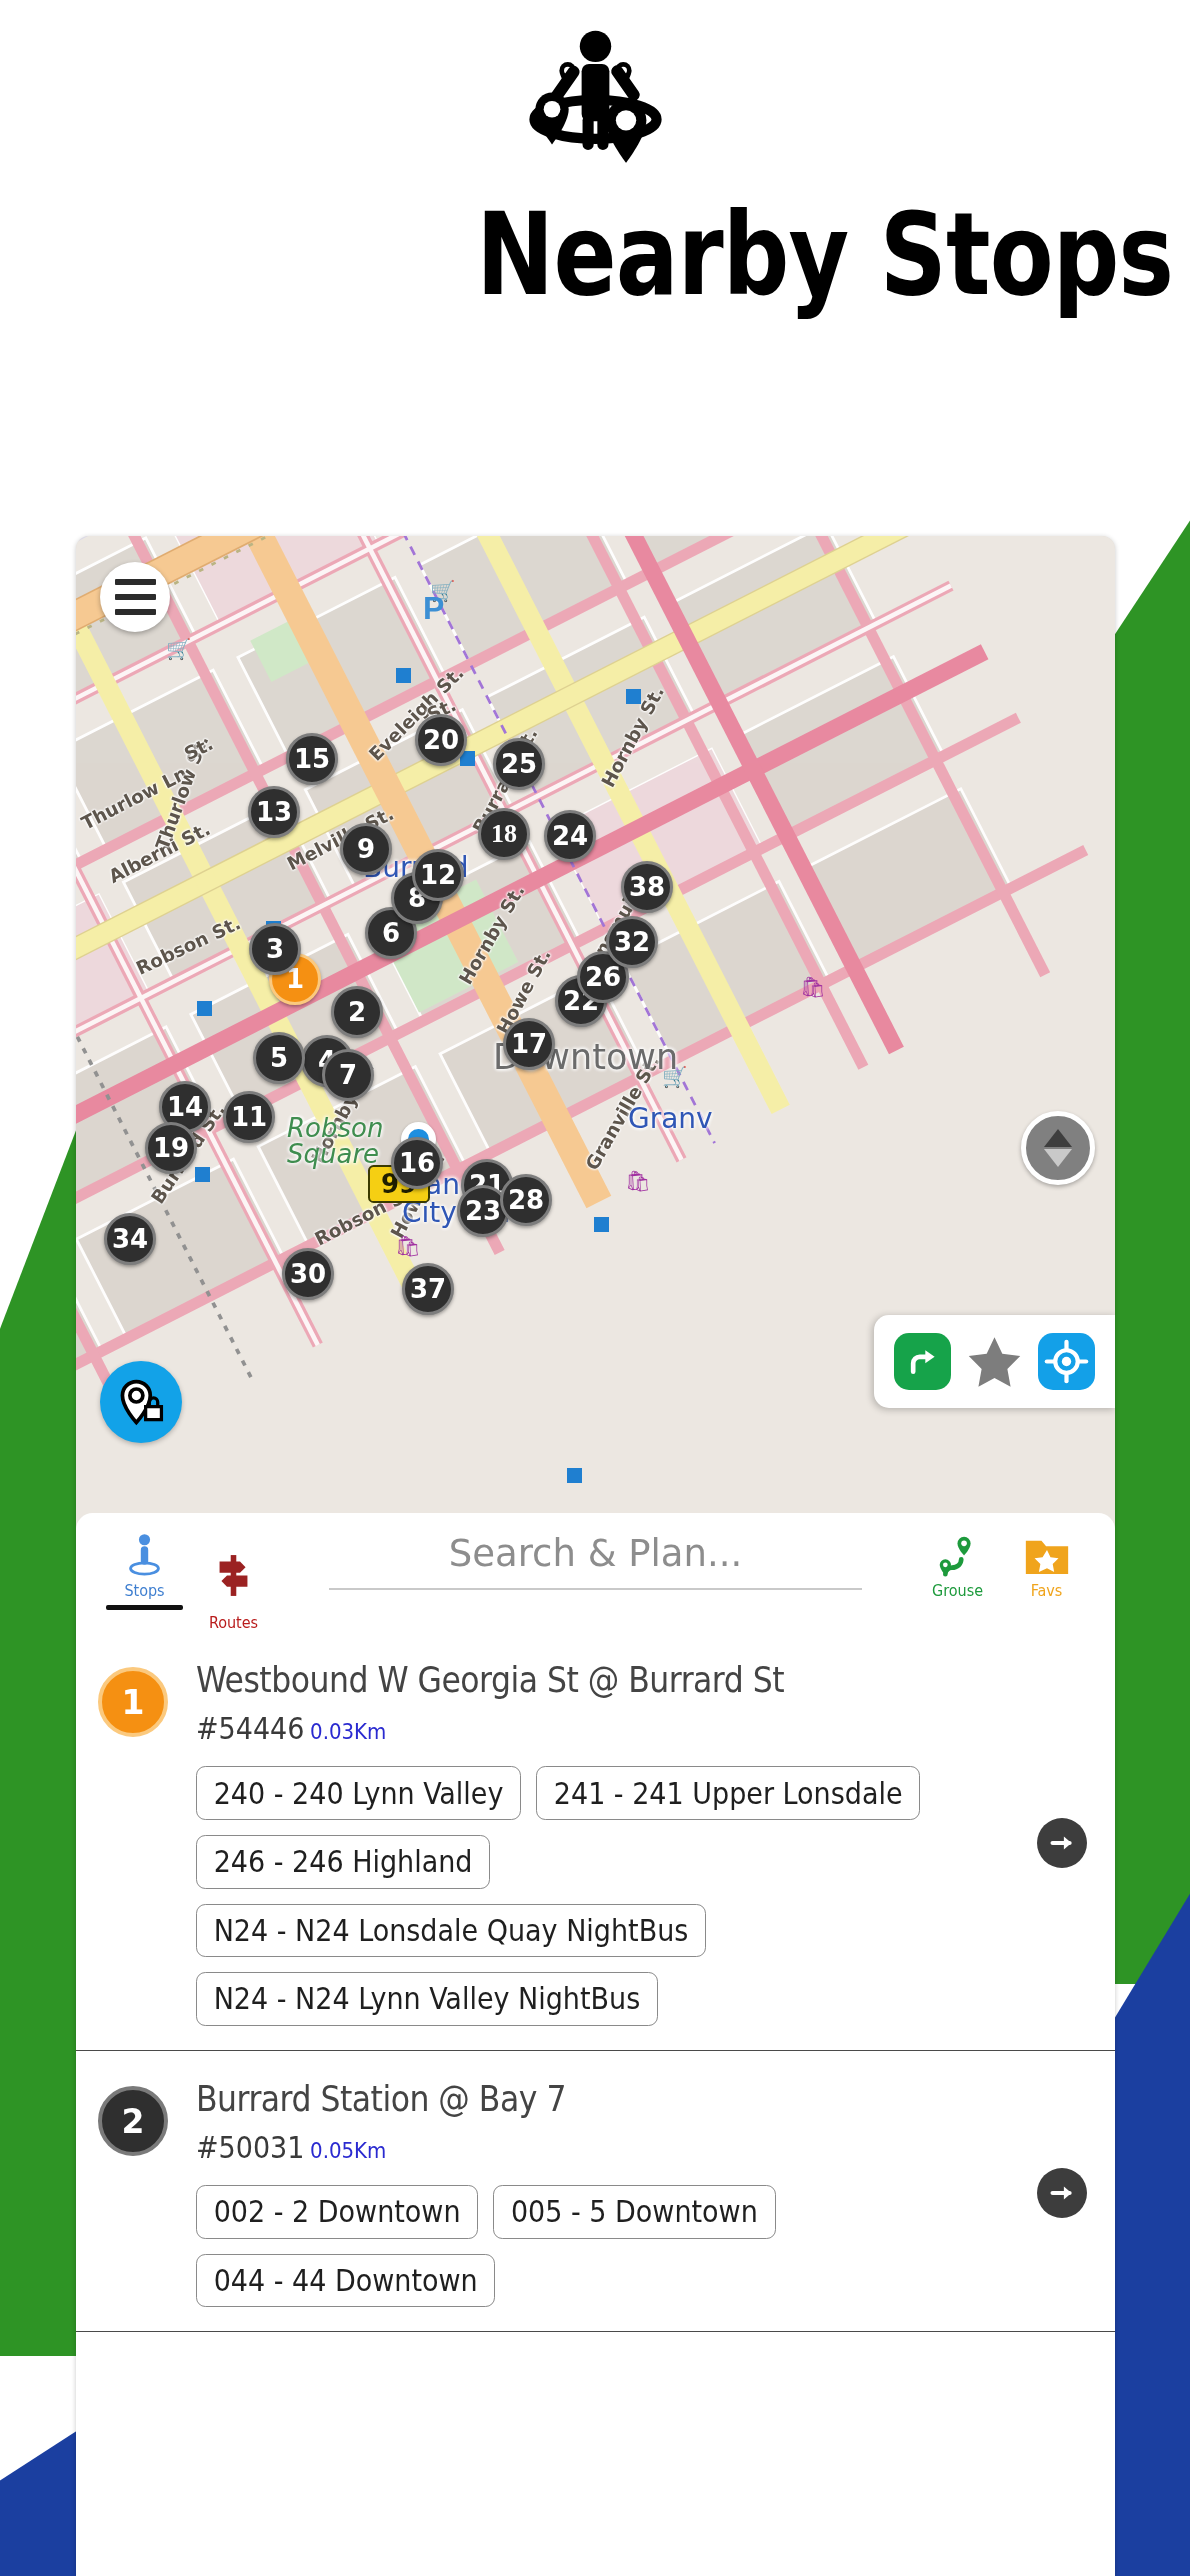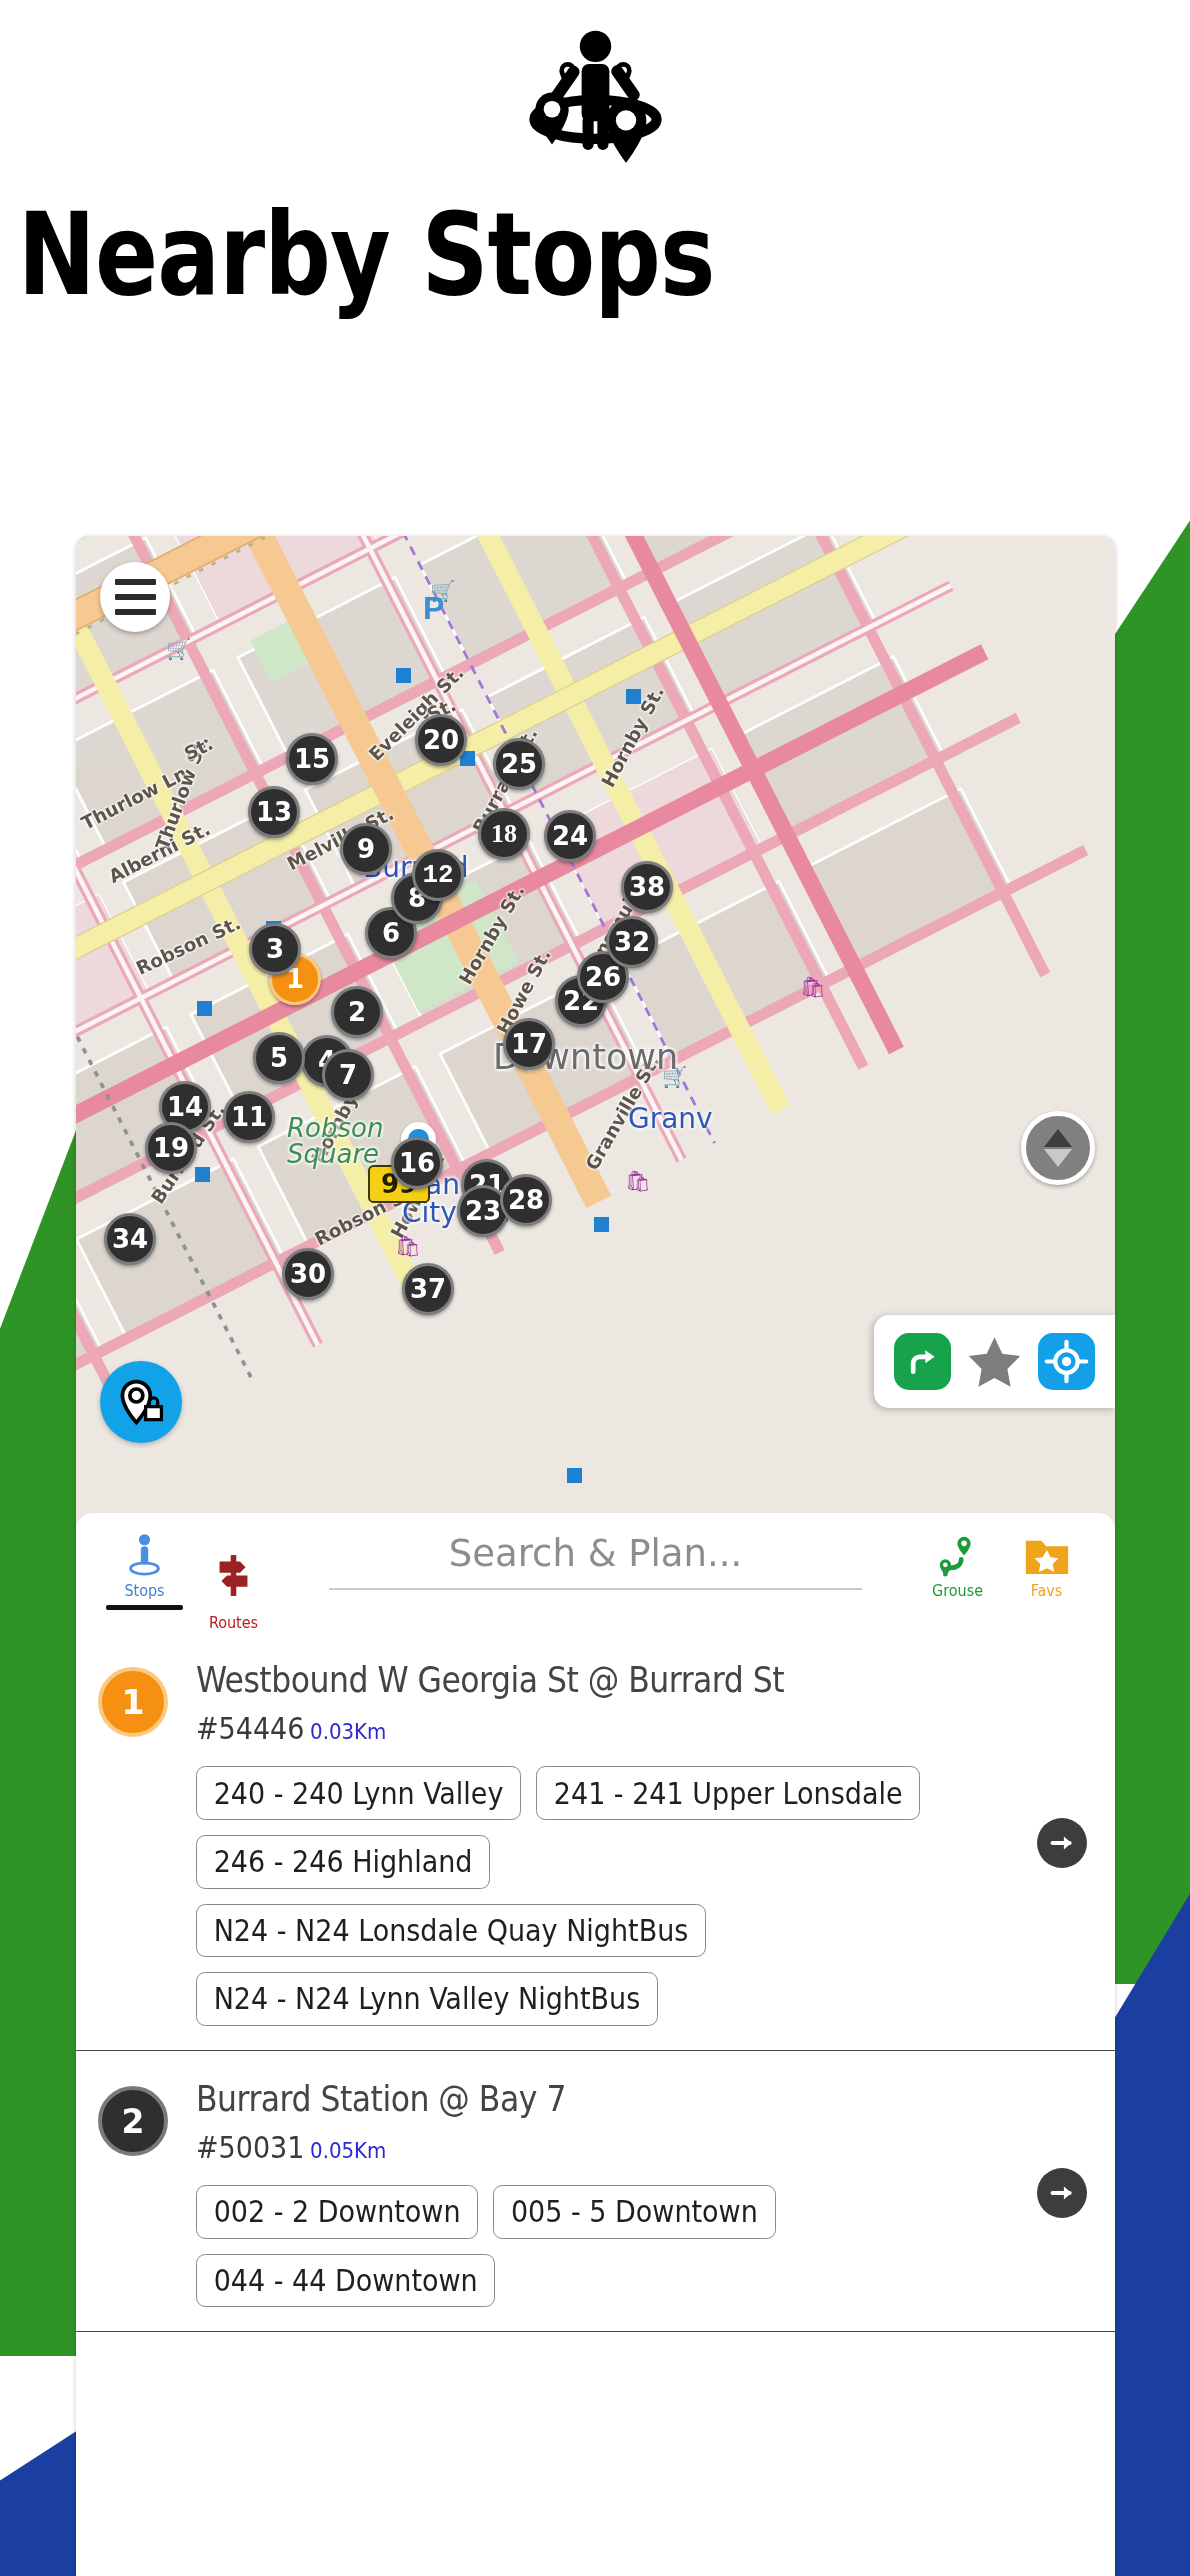--- a/index.html
+++ b/index.html
@@ -35,21 +35,21 @@
   }
   .deco-right-blue {
     right: 0; top: 1892px; width: 116px; height: 684px;
     background: #1b3fa0;
     clip-path: polygon(100% 0%, 100% 100%, 0% 100%, 0% 28%);
   }
 
   
   .header {
     position: absolute; left: 0; top: 0; width: 1191px; height: 482px;
-    z-index: 3; text-align: left;
+    z-index: 3; text-align: right;
   }
   .logo-wrap { margin-top: 26px; height: 148px; }
   .logo-wrap svg { display: block; margin: 0 auto; }
   .app-title {
     margin-top: 24px;
     font-family: "DejaVu Sans", sans-serif;
     font-weight: 700;
     font-size: 96px;
     letter-spacing: -0.9px;
     color: #000000;
@@ -496,21 +496,21 @@
           <div class="marker sel" style="left: 193px; top: 417px;">1</div>
           <div class="marker" style="left: 255px; top: 450px;">2</div>
           <div class="marker" style="left: 173px; top: 387px;">3</div>
           <div class="marker" style="left: 225px; top: 499px;">4</div>
           <div class="marker" style="left: 177px; top: 496px;">5</div>
           <div class="marker" style="left: 289px; top: 371px;">6</div>
           <div class="marker" style="left: 246px; top: 513px;">7</div>
           <div class="marker" style="left: 315px; top: 336px;">8</div>
           <div class="marker" style="left: 264px; top: 287px;">9</div>
           <div class="marker" style="left: 147px; top: 555px;">11</div>
-          <div class="marker" style="left: 336px; top: 313px; font-family: Liberation Mono, monospace;">12</div>
+          <div class="marker" style="left: 336px; top: 313px;">12</div>
           <div class="marker" style="left: 172px; top: 250px;">13</div>
           <div class="marker" style="left: 83px; top: 545px;">14</div>
           <div class="marker" style="left: 210px; top: 197px;">15</div>
           <div class="marker" style="left: 315px; top: 601px;">16</div>
           <div class="marker" style="left: 427px; top: 482px;">17</div>
           <div class="marker" style="left: 402px; top: 272px; font-family: Liberation Serif, serif;">18</div>
           <div class="marker" style="left: 69px; top: 586px;">19</div>
           <div class="marker" style="left: 339px; top: 178px;">20</div>
           <div class="marker" style="left: 385px; top: 623px;">21</div>
           <div class="marker" style="left: 479px; top: 439px;">22</div>

